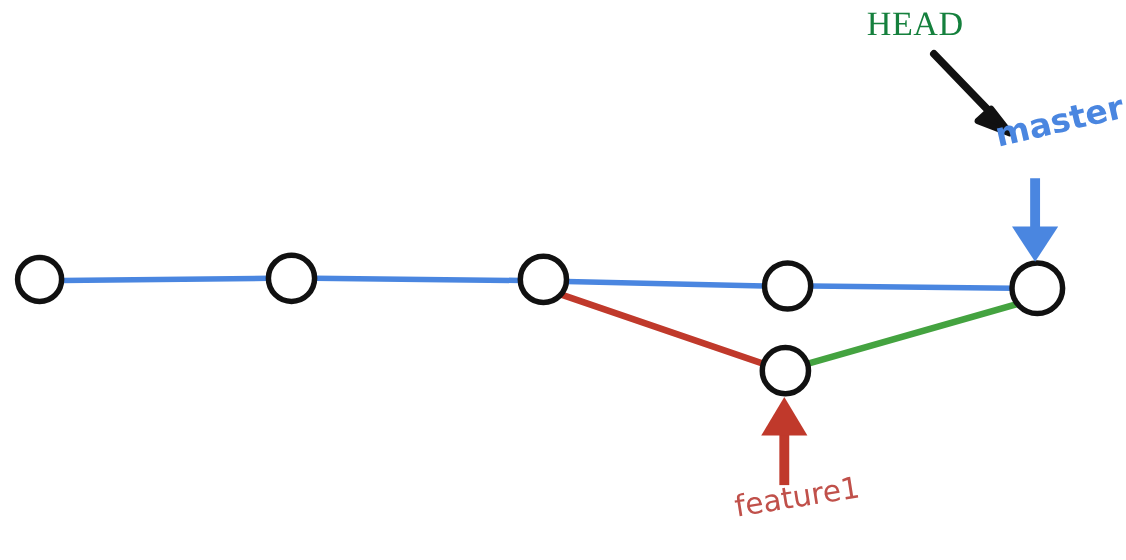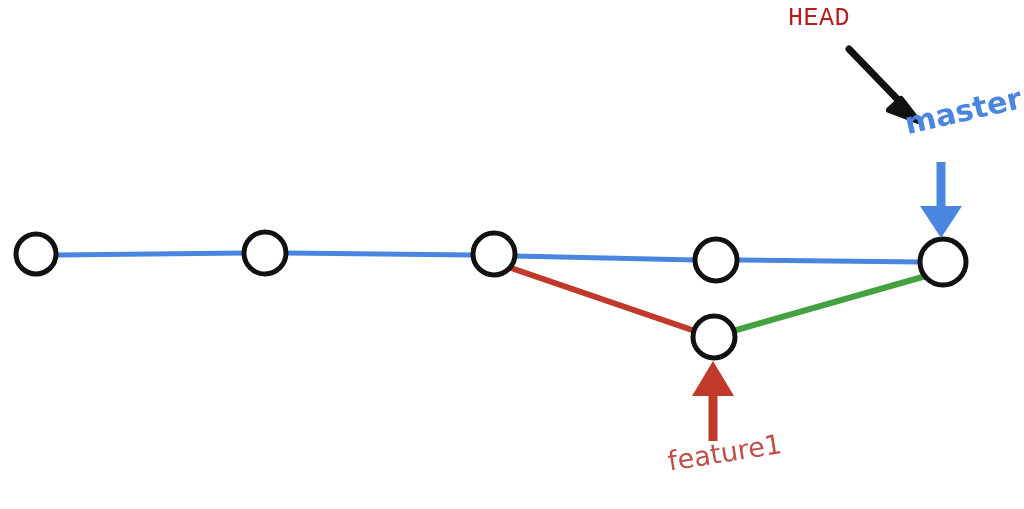--- a/index.html
+++ b/index.html
@@ -27,25 +27,25 @@
     display: block;
   }
   .label-text {
     position: absolute;
     white-space: nowrap;
     line-height: 1;
   }
   #head-label {
     left: 788px;
     top: 6px;
-    font-size: 25px;
+    font-size: 31px;
     font-weight: 400;
     letter-spacing: 0.5px;
-    color: #b91c1c;
-    font-family: Liberation Mono, monospace;
+    color: #15803d;
+    font-family: Liberation Serif, serif;
   }
   #master-label {
     left: 902px;
     top: 110px;
     font-size: 30px;
     font-weight: 700;
     color: #4a86e0;
     font-family: "DejaVu Sans", sans-serif;
     transform: rotate(-13deg);
     transform-origin: left top;

